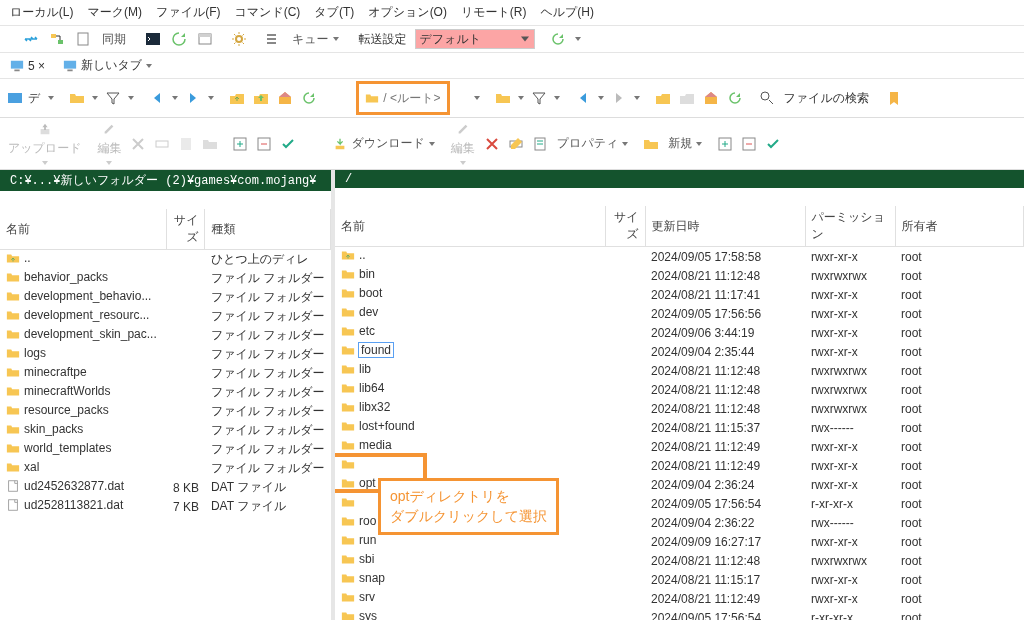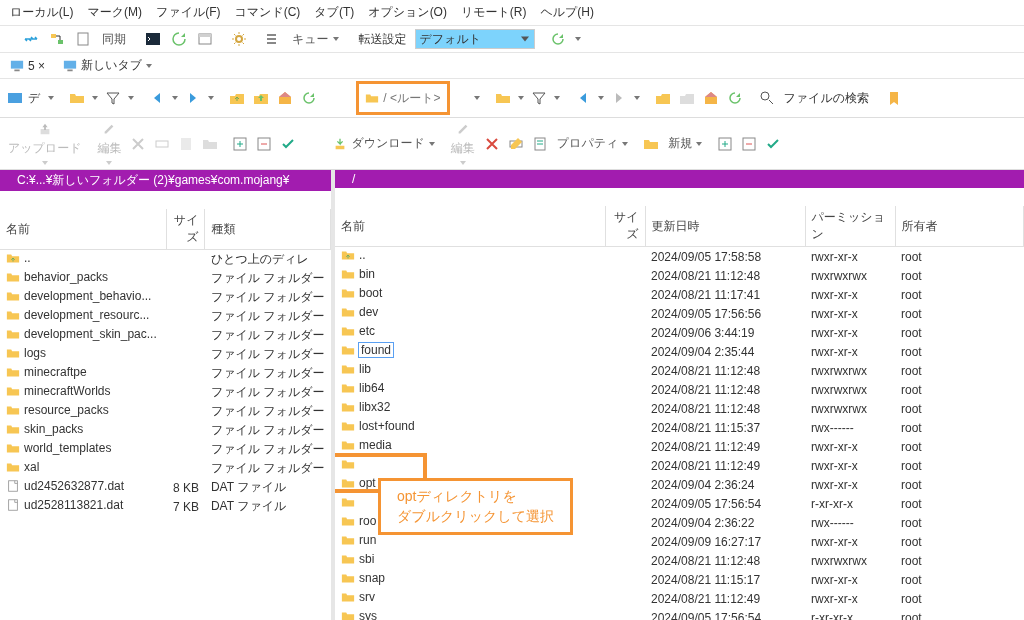--- a/index.html
+++ b/index.html
@@ -28,21 +28,21 @@
   width: 22px; height: 22px;
   display: inline-flex; align-items: center; justify-content: center;
   border-radius: 2px;
 }
 .tb-btn svg { width: 16px; height: 16px; }
 .sep { width: 4px; height: 22px; }
 .tb-label { padding: 0 4px; }
 .tb-select {
   border: 1px solid #ccc; height: 20px; padding: 0 18px 0 4px;
   position: relative; display: inline-flex; align-items: center;
-  min-width: 120px; background: #7dd3fc;
+  min-width: 120px; background: #fca5a5;
 }
 .tb-select::after {
   content: ""; position: absolute; right: 5px; top: 50%;
   width: 0; height: 0; border-left: 4px solid transparent;
   border-right: 4px solid transparent; border-top: 5px solid #555;
   transform: translateY(-50%);
 }
 .tabs-row {
   display: flex; align-items: center;
   padding: 2px 4px; gap: 6px;
@@ -75,22 +75,22 @@
   display: inline-flex; align-items: center; gap: 4px;
   padding: 2px 4px; color: #555;
 }
 .tb-text-btn.disabled { color: #bbb; flex-direction: column; }
 .caret-down {
   width: 0; height: 0;
   border-left: 3px solid transparent; border-right: 3px solid transparent;
   border-top: 4px solid #777;
 }
 .path-bar {
-  background: #a21caf; color: #fff;
-  padding: 2px 17px; font-size: 12px;
+  background: #14532d; color: #fff;
+  padding: 2px 10px; font-size: 12px; font-family: Liberation Mono, monospace;
 }
 .panes {
   display: flex; height: calc(100% - 140px);
 }
 .pane {
   flex: 1; overflow: hidden; display: flex; flex-direction: column;
 }
 .pane.left { border-right: 4px solid #e6e6e6; flex: 0 0 335px; }
 .pane .path-bar { }
 .listing {
@@ -123,21 +123,21 @@
 .col-size { text-align: right !important; padding-right: 10px; }
 .selected-outline {
   outline: 1px solid #5aa0f2;
 }
 .callout {
   position: absolute;
   left: 378px; top: 478px;
   border: 3px solid #f59433;
   background: #fff;
   color: #f59433;
-  padding: 6px 16px;
+  padding: 6px 9px;
   font-size: 14px; line-height: 1.4;
 }
 .drop {
   width: 10px; display: inline-flex; align-items: center; justify-content: center;
 }
 .drop::before {
   content: ""; width: 0; height: 0;
   border-left: 3px solid transparent; border-right: 3px solid transparent;
   border-top: 4px solid #777;
 }

